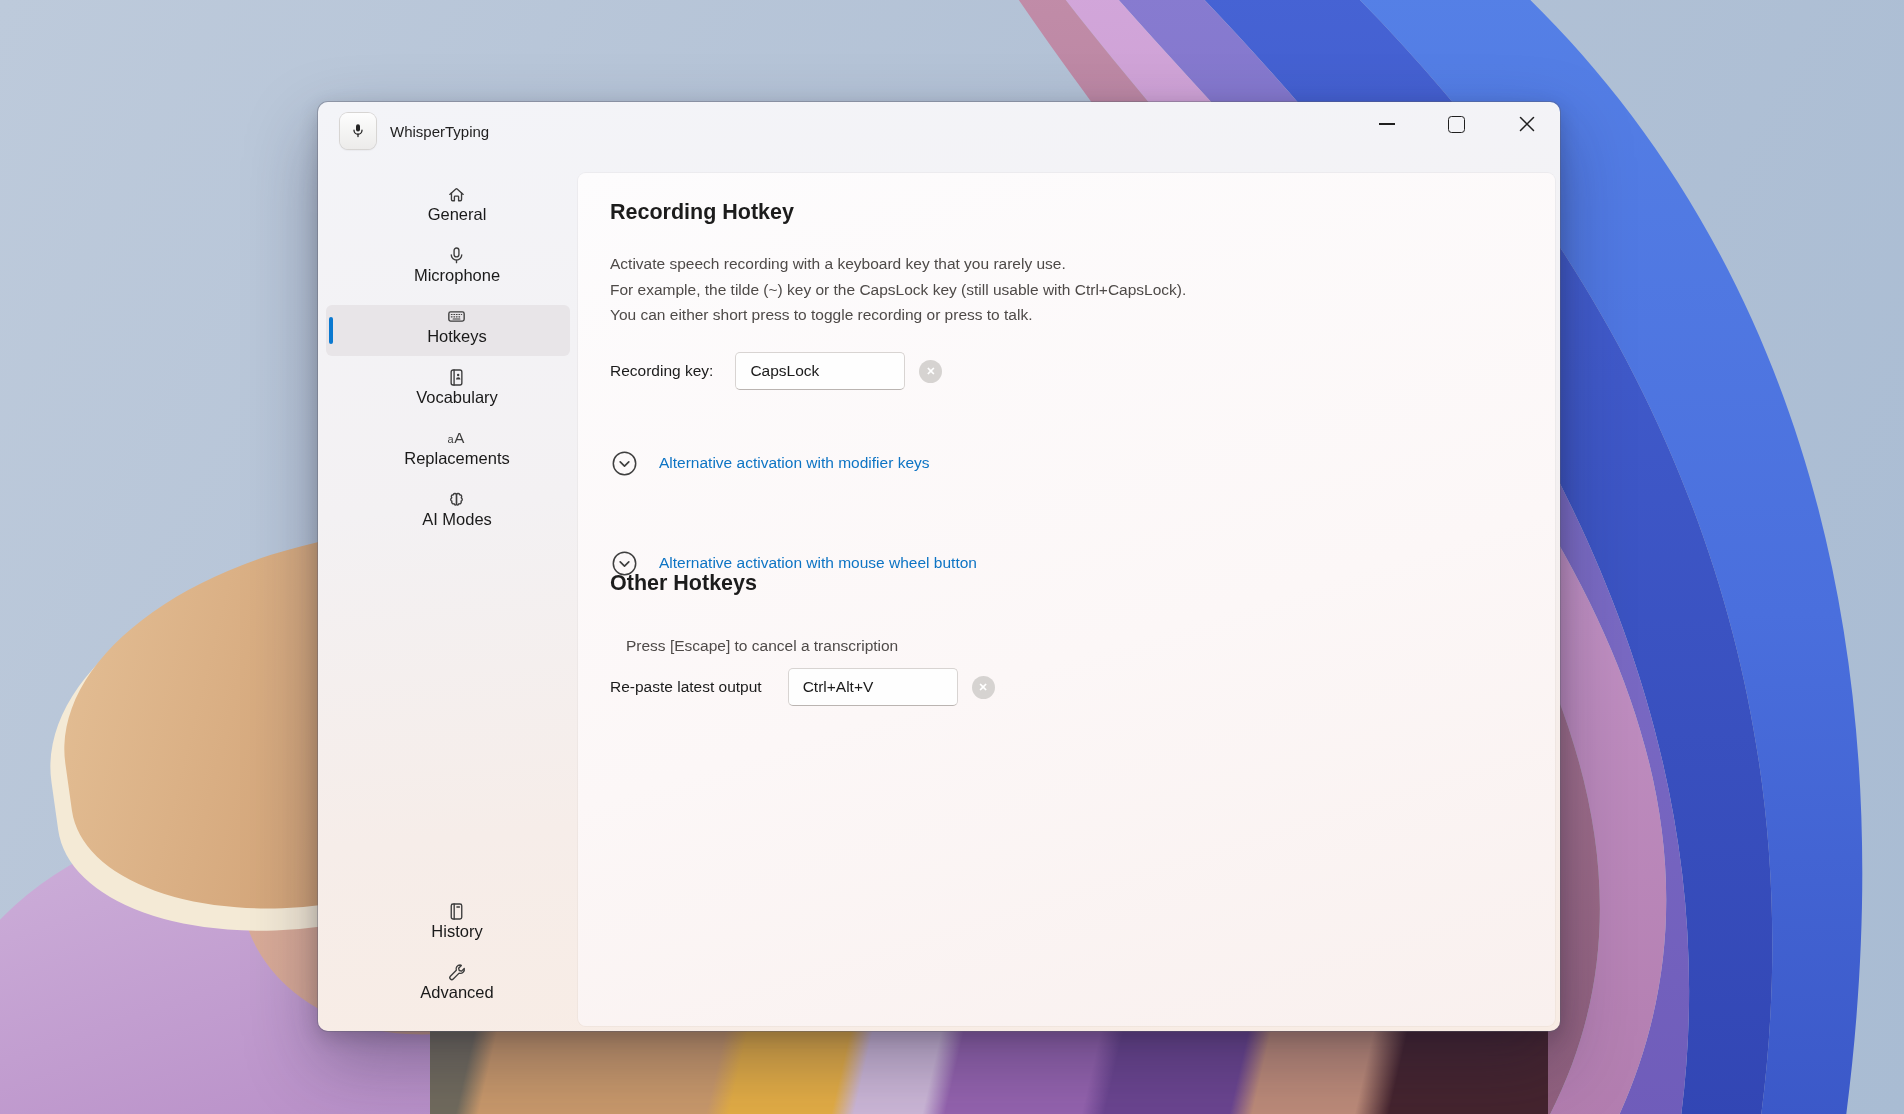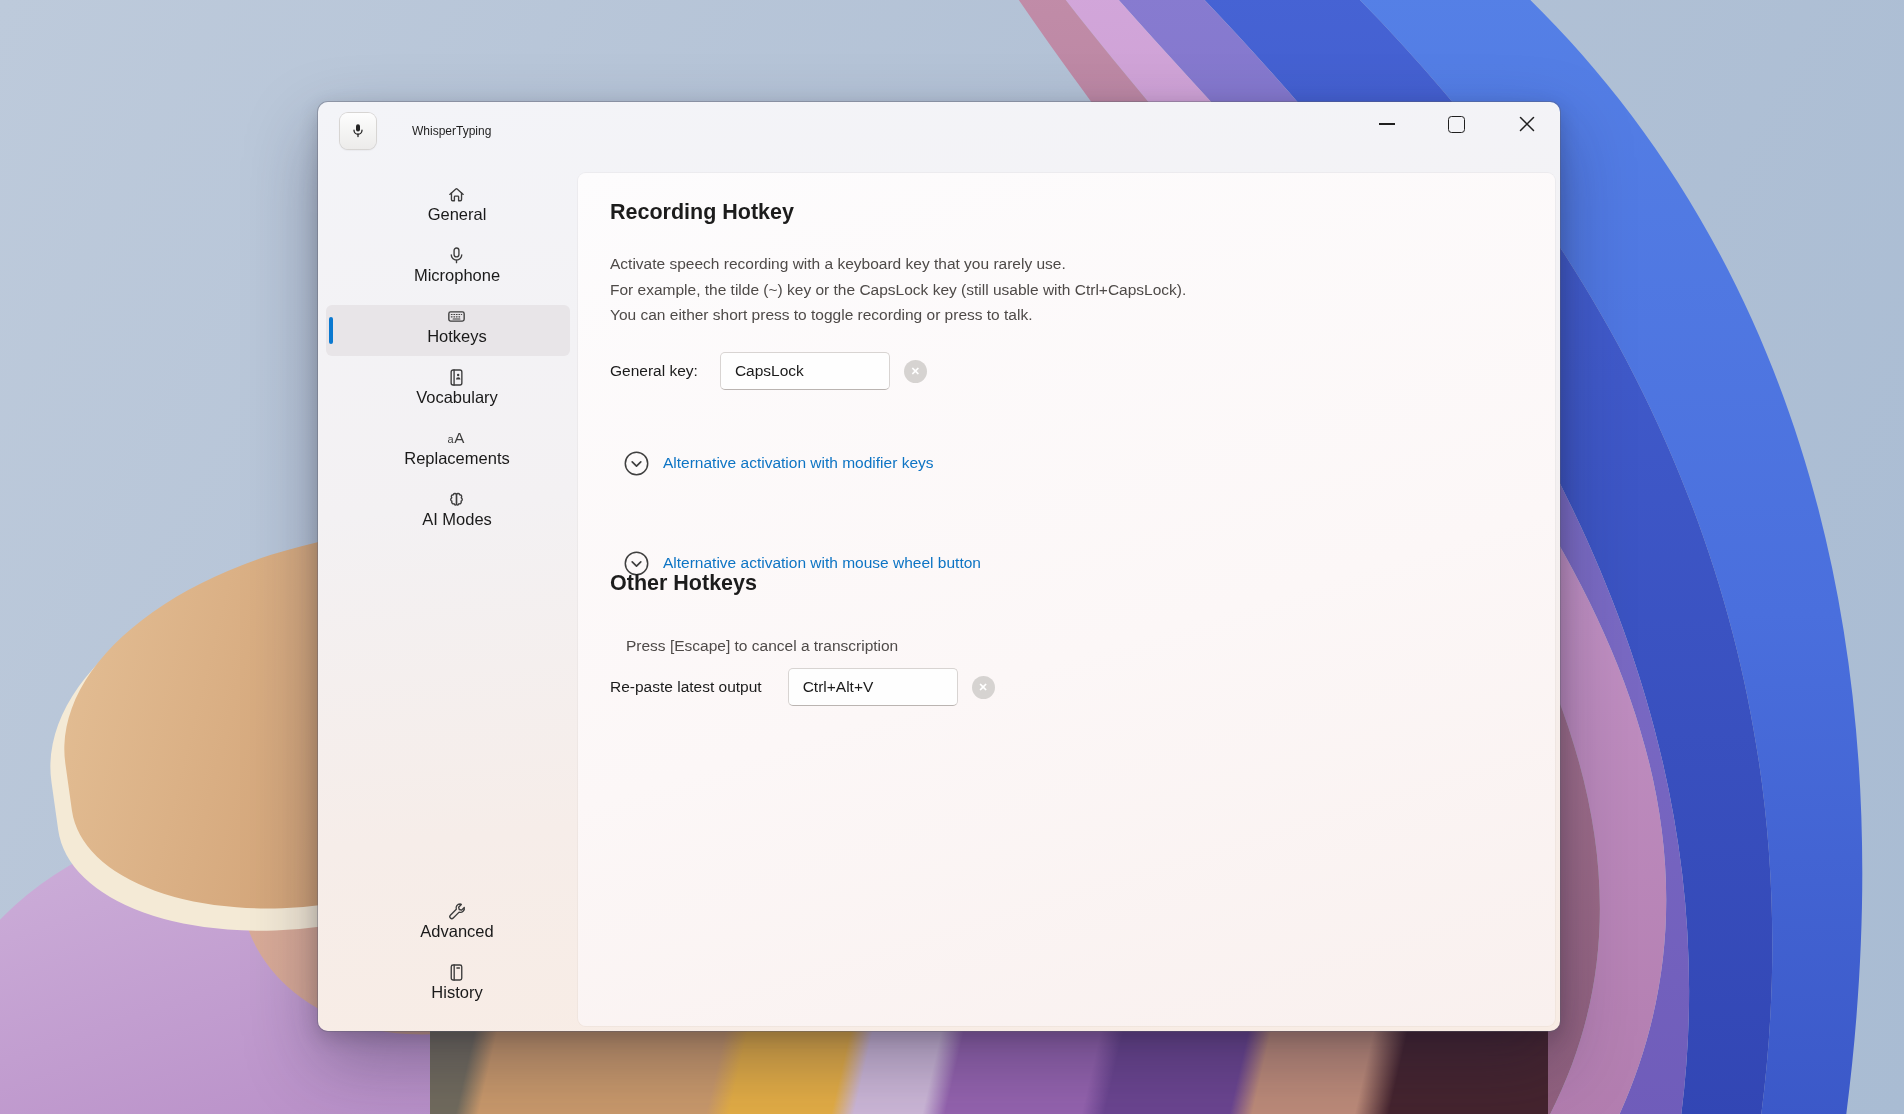--- a/index.html
+++ b/index.html
@@ -35,21 +35,21 @@
   .window{position:absolute;left:318px;top:102px;width:1242px;height:929px;
     border-radius:10px;
     background:linear-gradient(175deg,#f3f4f8 0%,#f3f1f3 40%,#f6ede9 72%,#f8ece4 100%);
     box-shadow:0 0 0 1px rgba(95,95,110,.38),0 30px 70px rgba(25,25,55,.35),0 6px 20px rgba(0,0,0,.18);}
   .titlebar{position:absolute;left:0;top:0;right:0;height:58px;}
   .app-logo{position:absolute;left:22px;top:11px;width:36px;height:36px;border-radius:8px;
     background:linear-gradient(180deg,#fdfdfd,#ecebea);
     box-shadow:0 0 0 1px #d7d5d3,0 1px 2px rgba(0,0,0,.12);
     display:flex;align-items:center;justify-content:center;}
   .app-title{position:absolute;left:72px;top:0;height:58px;display:flex;align-items:center;
-    font-size:12px;color:#1f1f1f;margin-left:22px;}
+    font-size:15px;color:#1f1f1f;}
   .win-controls{position:absolute;right:11px;top:2px;display:flex;gap:25px;}
   .win-btn{width:45px;height:40px;display:flex;align-items:center;justify-content:center;
     background:none;border:none;padding:0;cursor:default;}
   .glyph-min{width:16px;height:1.6px;background:#1f1f1f;display:block;}
   .glyph-max{width:15px;height:15px;border:1.6px solid #1f1f1f;border-radius:3.5px;display:block;}
   
   .nav{position:absolute;left:8px;top:81px;width:244px;}
   .nav-footer{position:absolute;left:8px;bottom:9px;width:244px;}
   .nav-item{position:relative;height:51px;margin-bottom:10px;border-radius:6px;
     display:flex;align-items:center;cursor:pointer;flex-direction:column;}
@@ -67,21 +67,21 @@
   .desc{position:absolute;left:32px;top:78px;margin:0;font-size:15.5px;line-height:25.5px;color:#4e4a48;}
   .desc p{margin:0;}
   .form-row{position:absolute;left:32px;height:42px;display:flex;align-items:center;}
   .form-label{font-size:15.5px;color:#1b1b1b;}
   .key-input{height:38px;width:170px;border:1px solid #d8d4d2;border-bottom-color:#bab4b1;
     border-radius:5px;background:#fefefe;padding:0 0 0 14px;font-size:15.5px;color:#1a1a1a;
     font-family:"Liberation Sans","DejaVu Sans",sans-serif;box-sizing:border-box;}
   .clear-btn{width:23px;height:23px;border-radius:50%;border:none;background:#d6d3d1;
     display:flex;align-items:center;justify-content:center;padding:0;cursor:pointer;}
   .clear-btn span{color:#ffffff;font-size:11px;font-weight:700;line-height:1;}
-  .expander{position:absolute;left:44px;height:30px;display:flex;align-items:center;gap:12px;text-align:right;}
+  .expander{position:absolute;left:32px;height:30px;display:flex;align-items:center;gap:20px;text-align:right;}
   .expander svg{width:29px;height:29px;display:block;}
   .expander a{font-size:15.5px;color:#0d74c4;text-decoration:none;cursor:pointer;}
   .hint{position:absolute;left:32px;margin:16px;font-size:15.5px;color:#4e4a48;}
   svg .st{fill:none;stroke:#3d3d3d;stroke-width:1.3;stroke-linecap:round;stroke-linejoin:round;}
   svg .fl{fill:#3d3d3d;stroke:none;}
 </style>
 </head>
 <body>
 
 <div>
@@ -205,50 +205,50 @@
             <path class="st" d="M10 5.1 C10.7 3.8 12.8 4 13.1 5.5 C14.7 5.4 15.5 7.3 14.5 8.4 C15.9 9 15.8 11.1 14.4 11.6 C15 13.1 13.7 14.5 12.2 14.1 C11.9 15.5 10.1 15.7 10 14.3 Z"></path>
           </svg>
         </span>
         <span class="nav-label">AI Modes</span>
       </div>
     </div>
     <div class="nav-footer">
       <div class="nav-item">
         <span class="nav-icon">
           <svg viewBox="0 0 20 20">
-            <path class="st" d="M13.4 2.9 a3.8 3.8 0 0 0 -3.6 5 l-5.6 5.6 a1.9 1.9 0 0 0 2.7 2.7 l5.6 -5.6 a3.8 3.8 0 0 0 4.9 -4.5 l-2.6 2.6 -2.2 -0.6 -0.6 -2.2 2.6 -2.6 a3.8 3.8 0 0 0 -1.2 -0.4 Z"></path>
-          </svg>
-        </span>
-        <span class="nav-label">Advanced</span>
-      </div>
-      <div class="nav-item">
-        <span class="nav-icon">
-          <svg viewBox="0 0 20 20">
             <rect class="st" x="5" y="2.9" width="10" height="14.2" rx="1.7"></rect>
             <path class="st" d="M7.8 2.9 V17.1"></path>
             <path class="st" d="M10.4 5.7 h2.4"></path>
           </svg>
         </span>
         <span class="nav-label">History</span>
+      </div>
+      <div class="nav-item">
+        <span class="nav-icon">
+          <svg viewBox="0 0 20 20">
+            <path class="st" d="M13.4 2.9 a3.8 3.8 0 0 0 -3.6 5 l-5.6 5.6 a1.9 1.9 0 0 0 2.7 2.7 l5.6 -5.6 a3.8 3.8 0 0 0 4.9 -4.5 l-2.6 2.6 -2.2 -0.6 -0.6 -2.2 2.6 -2.6 a3.8 3.8 0 0 0 -1.2 -0.4 Z"></path>
+          </svg>
+        </span>
+        <span class="nav-label">Advanced</span>
       </div>
     </div>
   </nav>
 
   <div class="card">
 
     <h1 class="h-section" style="top:27px;">Recording Hotkey</h1>
 
     <div class="desc">
       <p>Activate speech recording with a keyboard key that you rarely use.</p>
       <p>For example, the tilde (~) key or the CapsLock key (still usable with Ctrl+CapsLock).</p>
       <p>You can either short press to toggle recording or press to talk.</p>
     </div>
 
     <div class="form-row" style="top:177px;">
-      <span class="form-label">General key:</span>
+      <span class="form-label">Recording key:</span>
       <input class="key-input" style="margin-left: 22px;" type="text" readonly="" value="CapsLock">
       <button class="clear-btn" style="margin-left:14px;">
         <span>✕</span>
       </button>
     </div>
 
     <div class="expander" style="top:275px;">
       <svg viewBox="0 0 29 29">
         <circle cx="14.5" cy="14.5" r="11.2" fill="none" stroke="#3f3f3f" stroke-width="1.5"></circle>
         <path d="M10.2 12.8 L14.5 17.1 L18.8 12.8" fill="none" stroke="#3f3f3f" stroke-width="1.7" stroke-linecap="round" stroke-linejoin="round"></path>

